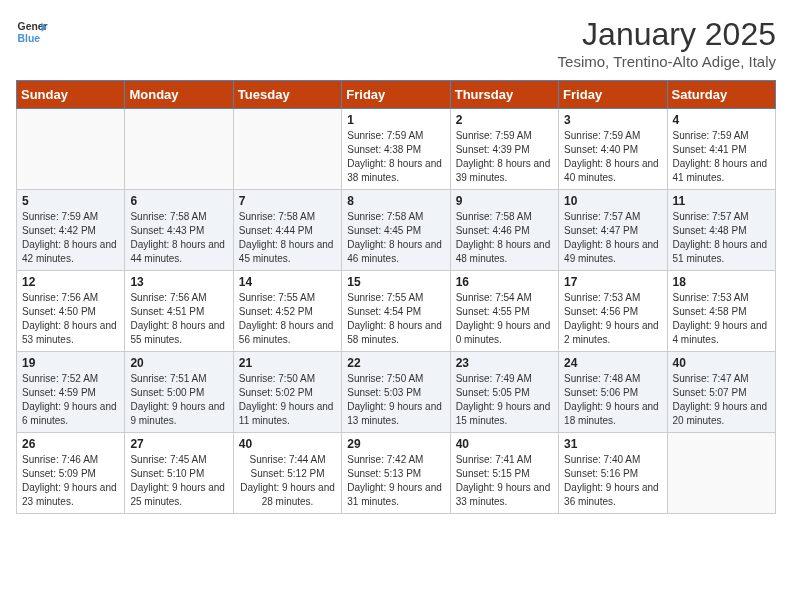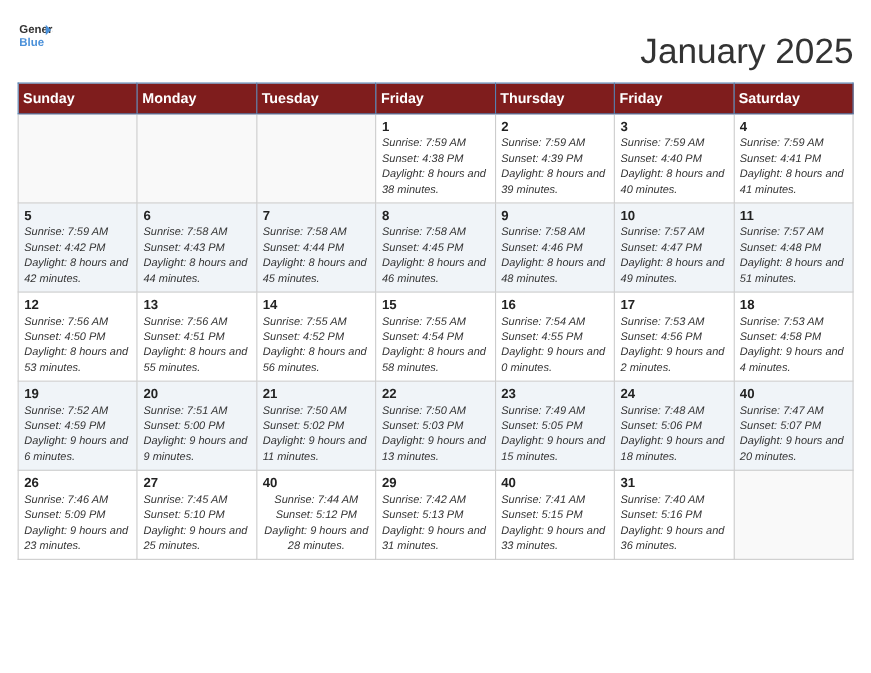--- a/index.html
+++ b/index.html
@@ -20,39 +20,38 @@
       display: flex;
       align-items: center;
       gap: 4px;
     }
     .logo-icon {
       width: 32px;
       height: 32px;
     }
     .title-block {
       text-align: right;
-      margin-top: 12px;
     }
     .title-block h1 {
       font-size: 32px;
       color: #333;
       font-weight: normal;
     }
     .title-block h2 {
       font-size: 15px;
       color: #555;
       font-weight: normal;
     }
     .calendar {
       width: 100%;
       border-collapse: collapse;
       border: 1px solid #ccc;
     }
     .calendar thead tr th {
-      background: #7f1d1d;
+      background: #c2410c;
       color: #fff;
       font-size: 13px;
       padding: 6px 4px;
       text-align: left;
       border: 1px solid #5580b0;
       font-weight: bold;
     }
     .calendar tbody tr td {
       vertical-align: top;
       border: 1px solid #ccc;
@@ -69,39 +68,39 @@
     .day-number {
       font-size: 12px;
       font-weight: bold;
       margin-bottom: 2px;
       color: #222;
     }
     .day-info {
       font-size: 10px;
       line-height: 1.4;
       color: #333;
-      font-style: italic;
     }
     .empty-cell {
       background: #f9f9f9 !important;
     }
   </style>
 </head>
 <body>
 
 <div class="header">
   <div class="logo">
     <svg class="logo-icon" viewBox="0 0 40 40" xmlns="http://www.w3.org/2000/svg">
       <text x="2" y="18" font-size="13" font-weight="bold" fill="#333">General</text>
       <text x="2" y="32" font-size="13" font-weight="bold" fill="#4a90d9">Blue</text>
       <polygon points="32,8 38,14 32,20" fill="#4a90d9"></polygon>
     </svg>
   </div>
   <div class="title-block">
     <h1>January 2025</h1>
+    <h2>Tesimo, Trentino-Alto Adige, Italy</h2>
   </div>
 </div>
 
 <table class="calendar">
   <thead>
     <tr>
     <th>Sunday</th>
         <th>Monday</th>
         <th>Tuesday</th>
         <th>Friday</th>

